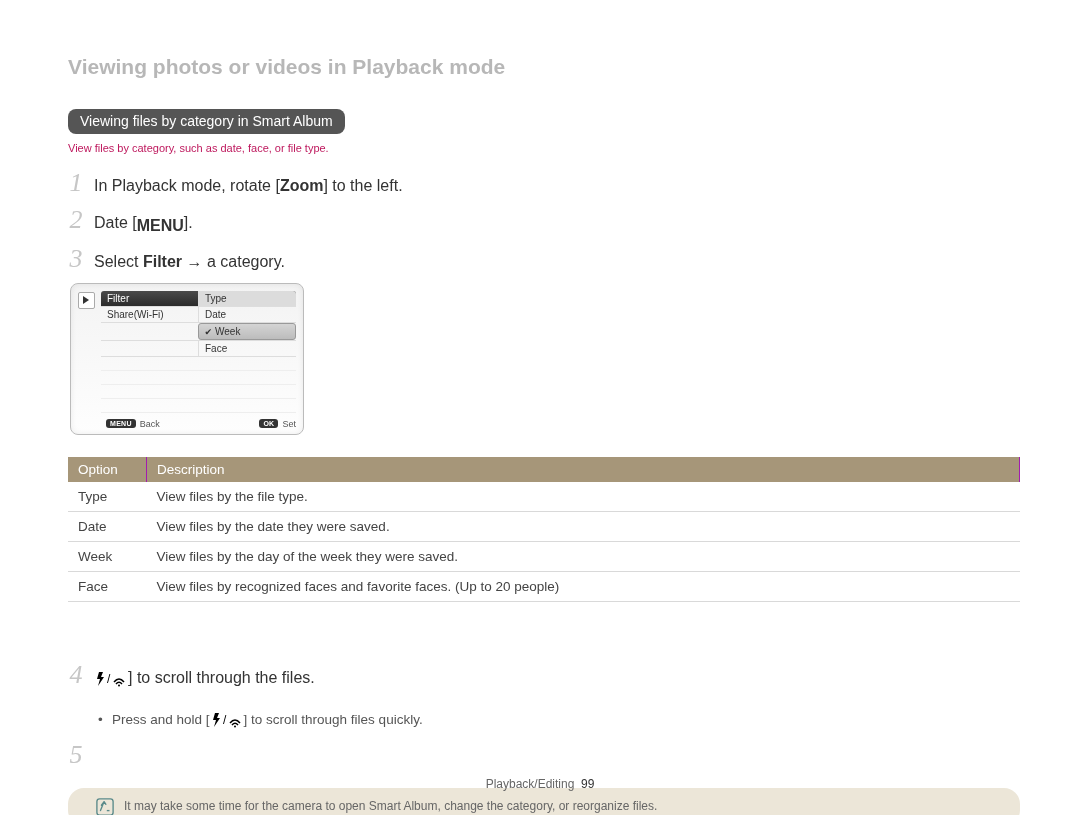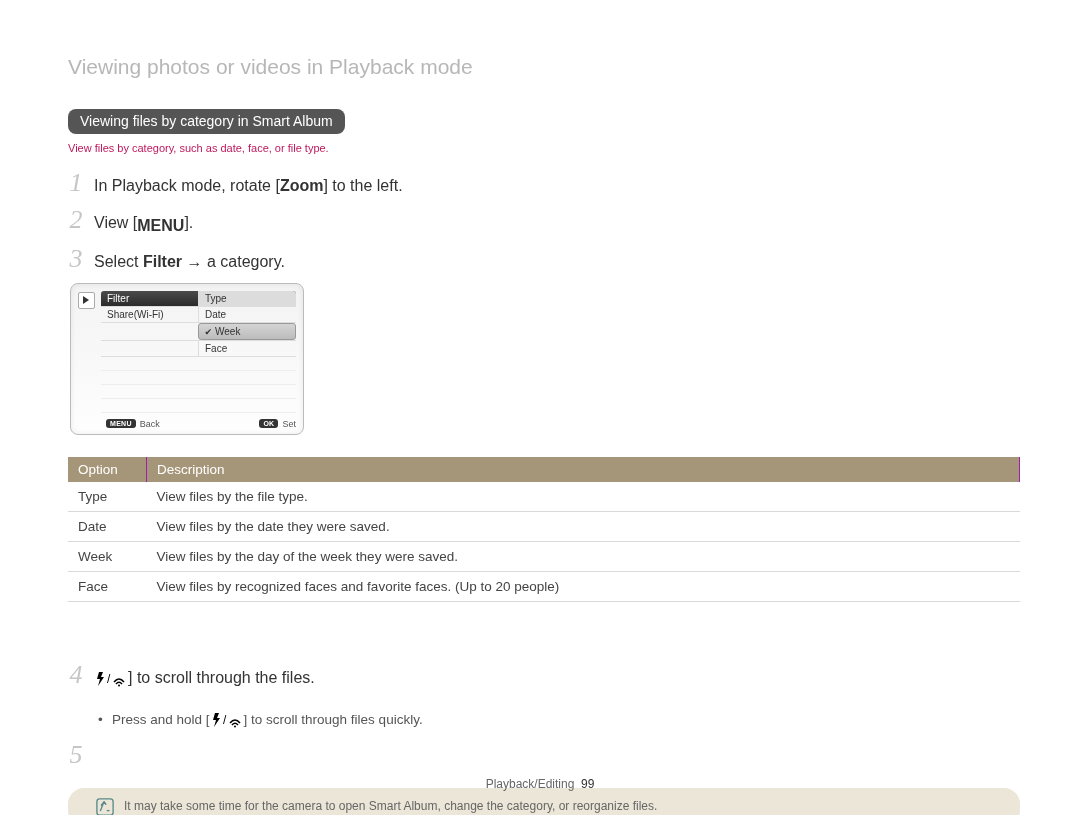--- a/index.html
+++ b/index.html
@@ -13,21 +13,21 @@
   }
   .page {
     position: relative;
     width: 1080px;
     height: 815px;
     box-sizing: border-box;
     padding: 55px 60px 30px 68px;
   }
   .page-title {
     font-size: 21px;
-    font-weight: 400;
+    font-weight: 700;
     color: #b7b7b7;
     margin: 0 0 30px 0;
     font-family: "Helvetica Neue", Arial, sans-serif;
   }
   .columns {
     display: flex;
     gap: 52px;
     flex-direction: column;
   }
   .col {
@@ -257,21 +257,21 @@
       <ol class="steps">
         <li>
           <span class="num">1</span>
           <span class="body">
             <span>In Playback mode, rotate [</span><span class="bold">Zoom</span><span>] to the left.</span>
           </span>
         </li>
         <li>
           <span class="num">2</span>
           <span class="body">
-            <span>View [</span><span class="bold menu-icon">MENU</span><span>].</span>
+            <span>Date [</span><span class="bold menu-icon">MENU</span><span>].</span>
           </span>
         </li>
         <li>
           <span class="num">3</span>
           <span class="body">
             <span>Select </span><span class="bold">Filter</span><span> → a category.</span>
           </span>
         </li>
       </ol>
 

